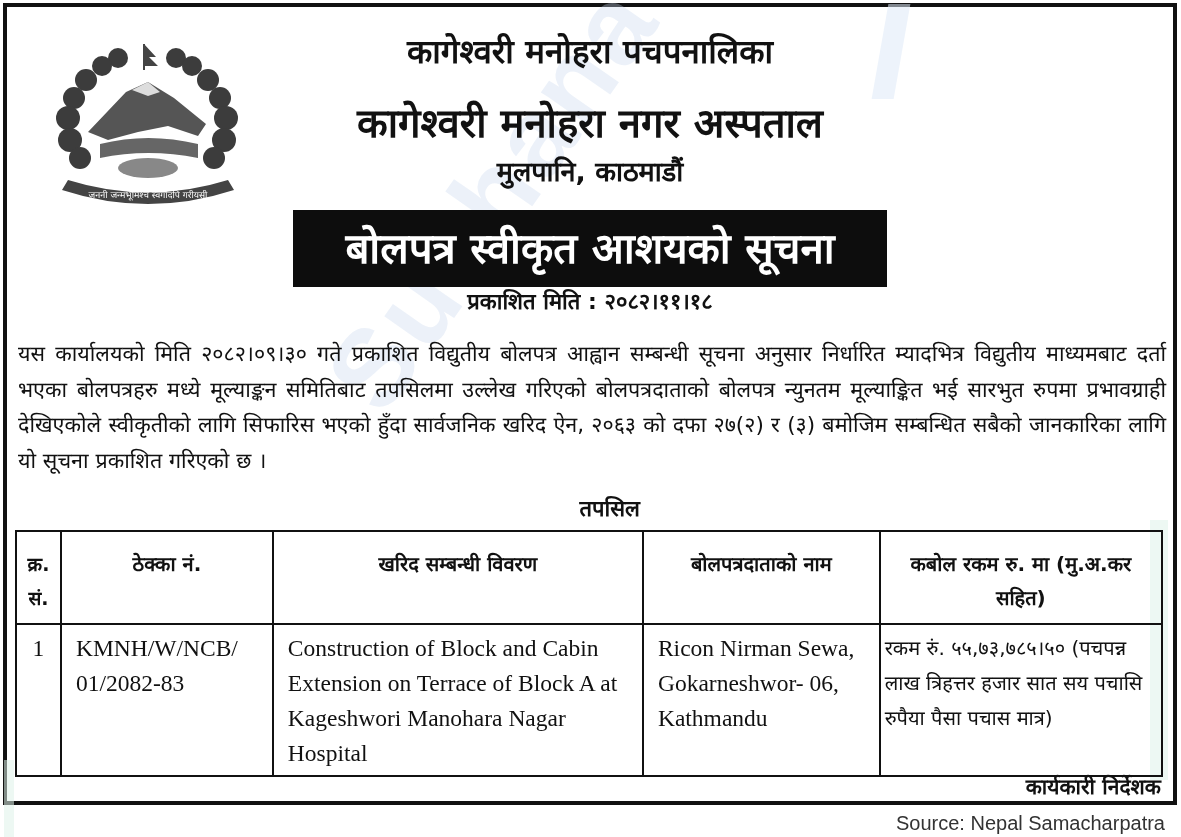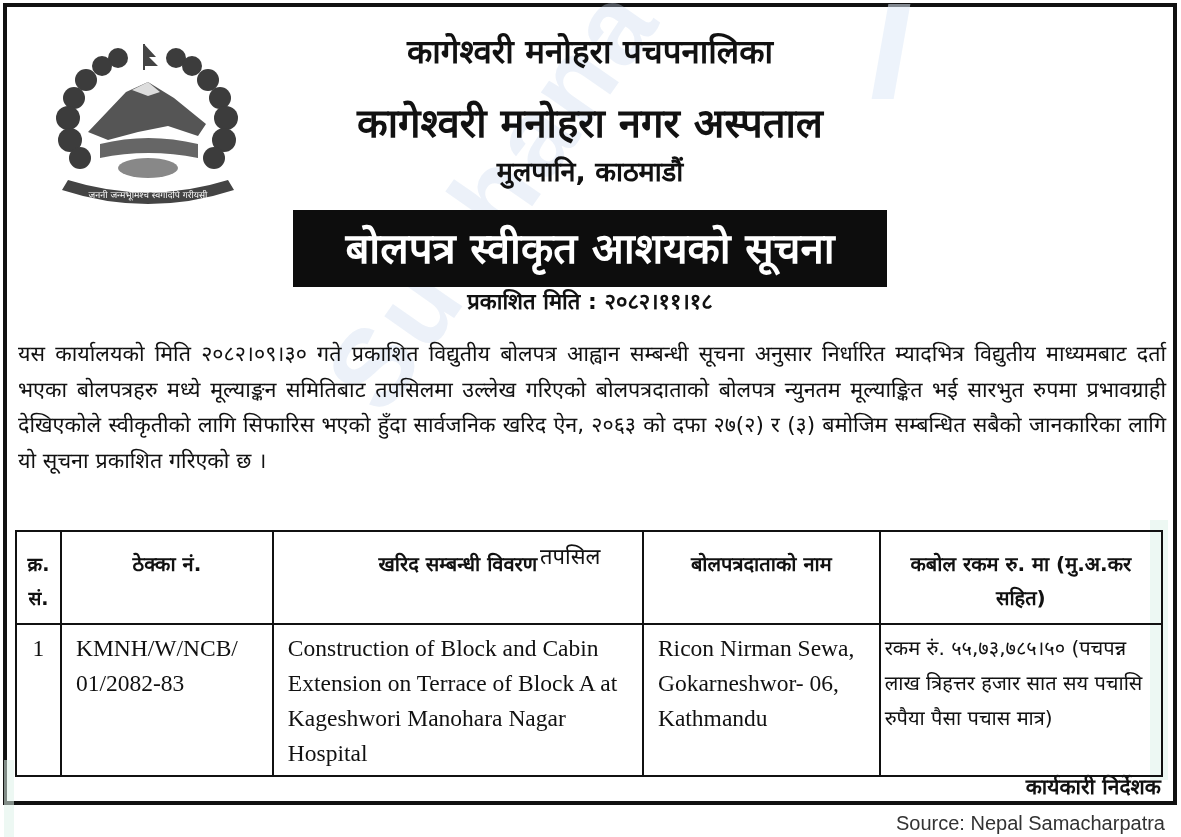--- a/index.html
+++ b/index.html
@@ -15,22 +15,22 @@
   .t1, .t2, .t3 { position:absolute; left:290px; width:600px; text-align:center; font-weight:bold; }
   .t1 { top:28px; font-size:33px; }
   .t2 { top:94px; font-size:40px; }
   .t3 { top:152px; font-size:27px; }
   .banner { position:absolute; left:293px; top:210px; width:594px; height:77px; background:#0d0d0d;
             color:#fff; font-weight:bold; font-size:42px; text-align:center; line-height:77px; }
   .pubdate { position:absolute; left:290px; top:285px; width:600px; text-align:center;
              font-weight:bold; font-size:22px; }
   .para { position:absolute; left:18px; top:336px; width:1148px; font-size:21.5px; line-height:35.5px;
           text-align:justify; }
-  .tapasil { position:absolute; left:540px; top:492px; width:100px; text-align:left;
-             font-weight:normal; font-size:22px;margin-top:48px; }
+  .tapasil { position:absolute; left:540px; top:492px; width:100px; text-align:right;
+             font-weight:bold; font-size:22px; }
   table.grid { position:absolute; left:15px; top:530px; width:1148px; border-collapse:collapse; }
   table.grid th, table.grid td { border:2.5px solid #111; vertical-align:top; }
   table.grid th { font-weight:bold; font-size:20px; height:76px; padding:15px 4px 0; text-align:center; line-height:34px; }
   table.grid td { font-family:"Liberation Serif", serif; font-size:23.5px; line-height:35px; padding:6px 10px 4px 14px; height:133px; }
   table.grid td.np { font-family:"DejaVu Sans", sans-serif; font-size:20px; line-height:35px; padding-left:4px; }
   table.grid td.sn { text-align:center; padding-left:4px; padding-right:4px; }
   .signer { position:absolute; right:20px; top:772px; font-weight:bold; font-size:21px; }
   .source { position:absolute; right:16px; top:812px; font-family:"Liberation Sans", sans-serif;
             font-size:20px; color:#333; }
 </style>

